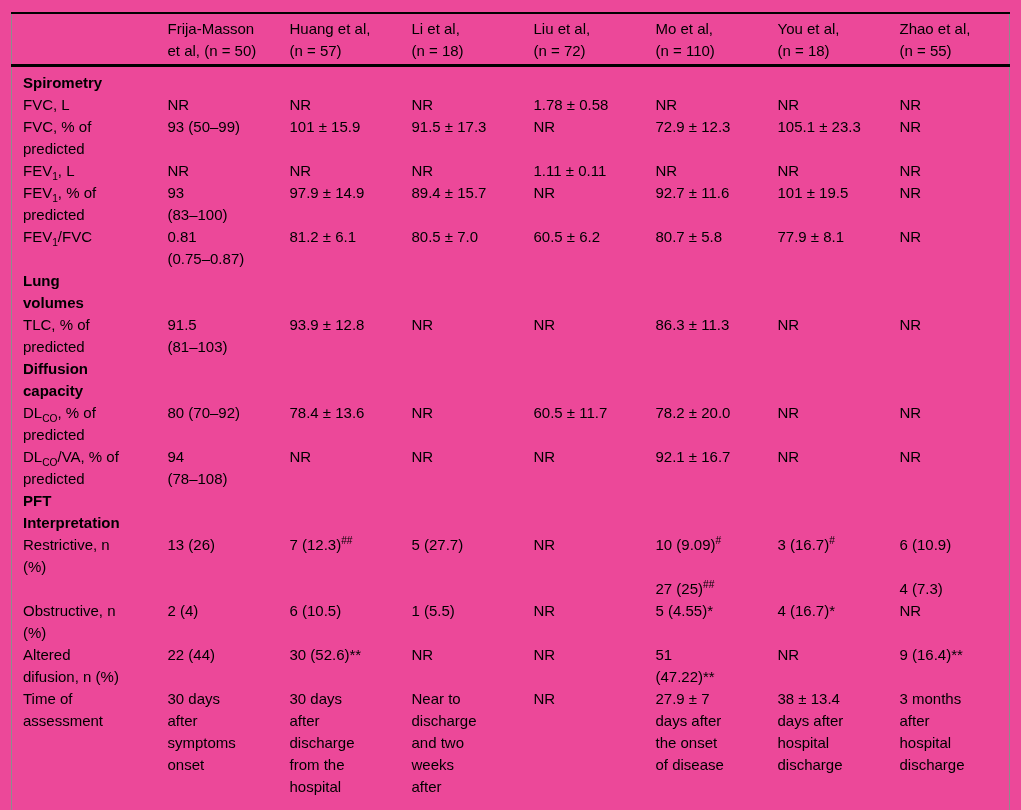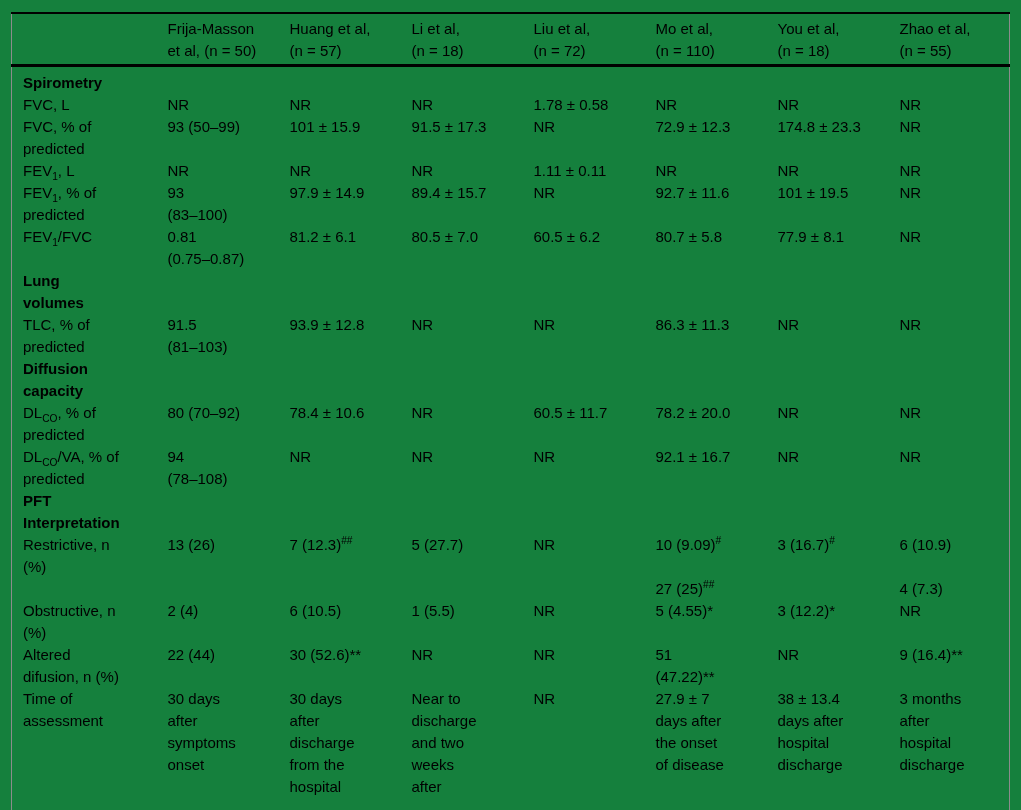--- a/index.html
+++ b/index.html
@@ -8,21 +8,21 @@
     background: #ffffff;
     width: 1021px;
     height: 810px;
     font-family: "Liberation Sans", sans-serif;
     color: #000000;
   }
   .page {
     position: relative;
     width: 1021px;
     height: 810px;
-    background: #15803d;
+    background: #ec4899;
     overflow: hidden;
   }
   .table-wrap {
     position: absolute;
     left: 11px;
     top: 12px;
     width: 998px;
   }
   table.pft {
     border-collapse: collapse;
@@ -112,21 +112,21 @@
             <td>NR</td>
             <td>NR</td>
           </tr>
           <tr>
             <td class="rowlabel">FVC, % of<br>predicted</td>
             <td>93 (50–99)</td>
             <td>101 ± 15.9</td>
             <td>91.5 ± 17.3</td>
             <td>NR</td>
             <td>72.9 ± 12.3</td>
-            <td>174.8 ± 23.3</td>
+            <td>105.1 ± 23.3</td>
             <td>NR</td>
           </tr>
           <tr>
             <td class="rowlabel">FEV<sub>1</sub>, L</td>
             <td>NR</td>
             <td>NR</td>
             <td>NR</td>
             <td>1.11 ± 0.11</td>
             <td>NR</td>
             <td>NR</td>
@@ -178,21 +178,21 @@
             <td></td>
             <td></td>
             <td></td>
             <td></td>
             <td></td>
             <td></td>
           </tr>
           <tr>
             <td class="rowlabel">DL<sub>CO</sub>, % of<br>predicted</td>
             <td>80 (70–92)</td>
-            <td>78.4 ± 10.6</td>
+            <td>78.4 ± 13.6</td>
             <td>NR</td>
             <td>60.5 ± 11.7</td>
             <td>78.2 ± 20.0</td>
             <td>NR</td>
             <td>NR</td>
           </tr>
           <tr>
             <td class="rowlabel">DL<sub>CO</sub>/VA, % of<br>predicted</td>
             <td>94<br>(78–108)</td>
             <td>NR</td>
@@ -222,21 +222,21 @@
             <td>3 (16.7)<sup>#</sup></td>
             <td>6 (10.9)<br><br>4 (7.3)</td>
           </tr>
           <tr>
             <td class="rowlabel">Obstructive, n<br>(%)</td>
             <td>2 (4)</td>
             <td>6 (10.5)</td>
             <td>1 (5.5)</td>
             <td>NR</td>
             <td>5 (4.55)*</td>
-            <td>3 (12.2)*</td>
+            <td>4 (16.7)*</td>
             <td>NR</td>
           </tr>
           <tr>
             <td class="rowlabel">Altered<br>difusion, n (%)</td>
             <td>22 (44)</td>
             <td>30 (52.6)**</td>
             <td>NR</td>
             <td>NR</td>
             <td>51<br>(47.22)**</td>
             <td>NR</td>

